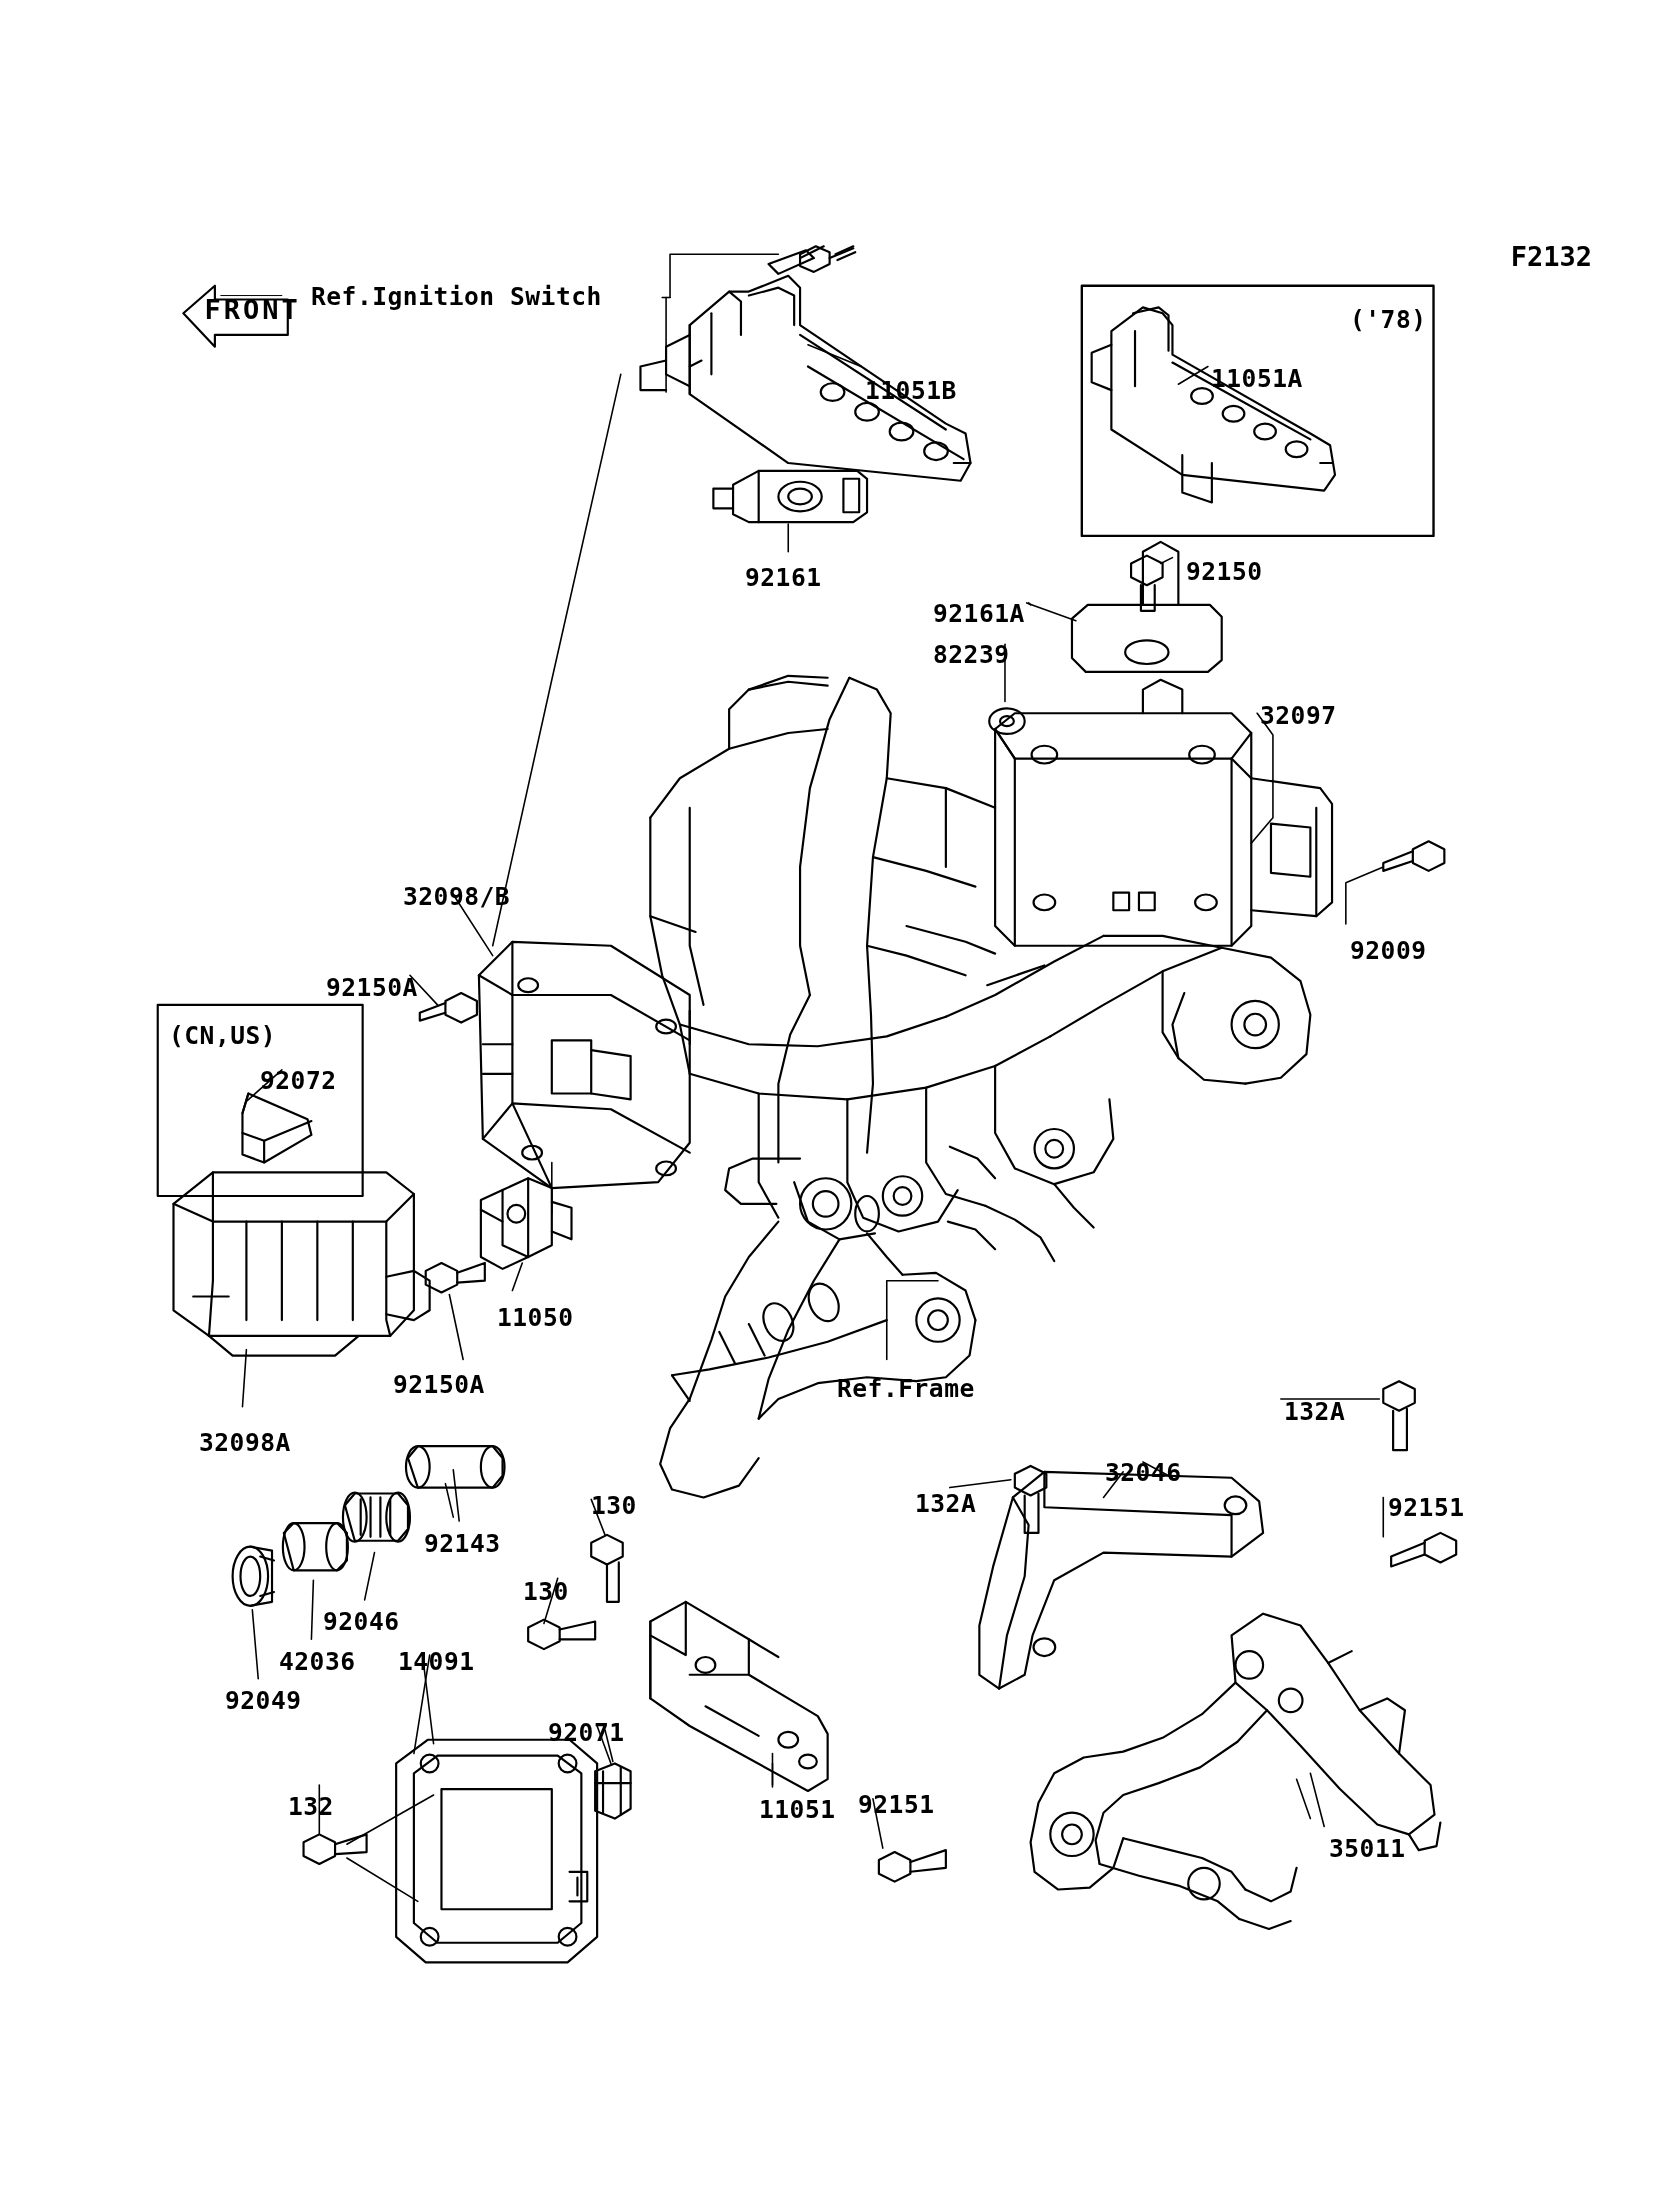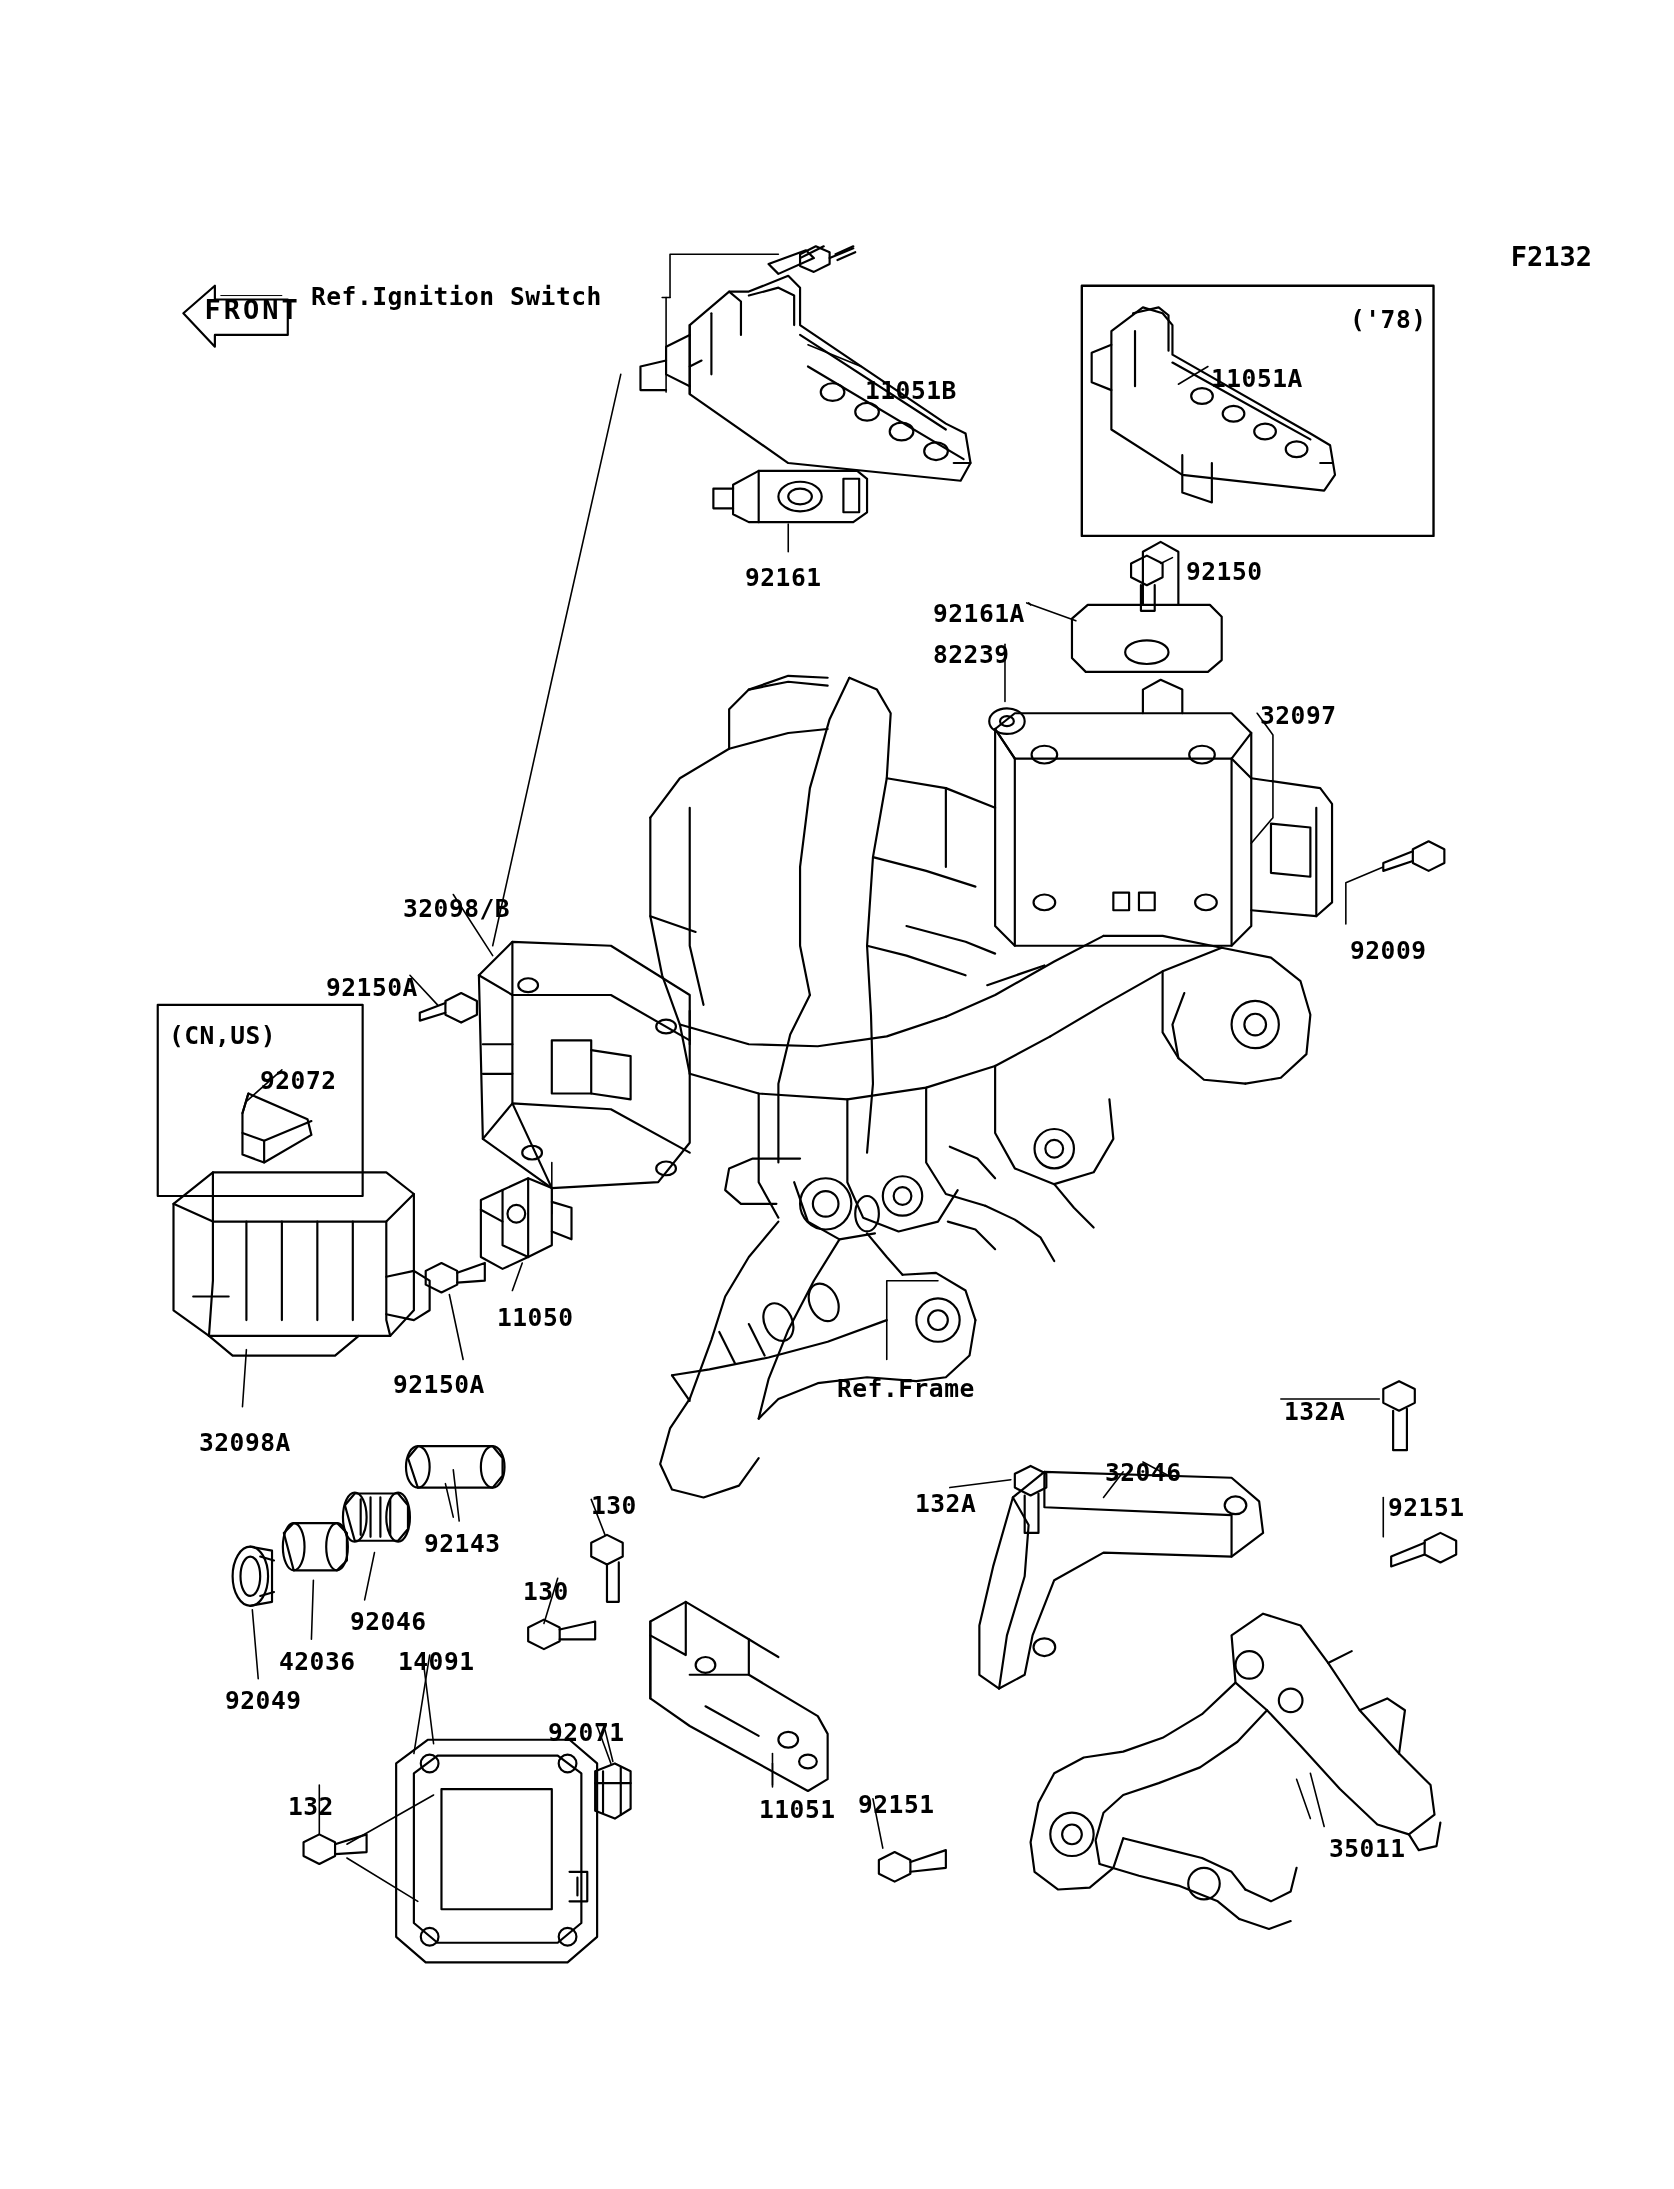--- a/index.html
+++ b/index.html
@@ -473,34 +473,34 @@
   <div class="lbl" style="left:837px; top:1374px;">Ref.Frame</div>
 
   <div class="lbl" style="left:865px; top:376px;">11051B</div>
   <div class="lbl" style="left:1211px; top:364px;">11051A</div>
   <div class="lbl" style="left:745px; top:563px;">92161</div>
   <div class="lbl" style="left:1186px; top:557px;">92150</div>
   <div class="lbl" style="left:933px; top:599px;">92161A</div>
   <div class="lbl" style="left:933px; top:640px;">82239</div>
   <div class="lbl" style="left:1260px; top:701px;">32097</div>
   <div class="lbl" style="left:1350px; top:936px;">92009</div>
-  <div class="lbl" style="left:403px; top:882px;margin-top:12px;">32098/B</div>
+  <div class="lbl" style="left:403px; top:882px;">32098/B</div>
   <div class="lbl" style="left:326px; top:973px;">92150A</div>
   <div class="lbl" style="left:260px; top:1066px;">92072</div>
   <div class="lbl" style="left:497px; top:1303px;">11050</div>
   <div class="lbl" style="left:393px; top:1370px;">92150A</div>
   <div class="lbl" style="left:199px; top:1428px;">32098A</div>
   <div class="lbl" style="left:1284px; top:1397px;">132A</div>
   <div class="lbl" style="left:1105px; top:1458px;">32046</div>
   <div class="lbl" style="left:915px; top:1489px;">132A</div>
   <div class="lbl" style="left:1388px; top:1493px;">92151</div>
   <div class="lbl" style="left:424px; top:1529px;">92143</div>
   <div class="lbl" style="left:591px; top:1491px;">130</div>
   <div class="lbl" style="left:523px; top:1577px;">130</div>
-  <div class="lbl" style="left:350px; top:1607px;">92046</div>
+  <div class="lbl" style="left:323px; top:1607px;">92046</div>
   <div class="lbl" style="left:279px; top:1647px;">42036</div>
   <div class="lbl" style="left:225px; top:1686px;">92049</div>
   <div class="lbl" style="left:398px; top:1647px;">14091</div>
   <div class="lbl" style="left:548px; top:1718px;">92071</div>
   <div class="lbl" style="left:759px; top:1795px;">11051</div>
   <div class="lbl" style="left:858px; top:1790px;">92151</div>
   <div class="lbl" style="left:288px; top:1792px;">132</div>
   <div class="lbl" style="left:1329px; top:1834px;">35011</div>
 
 </div>

